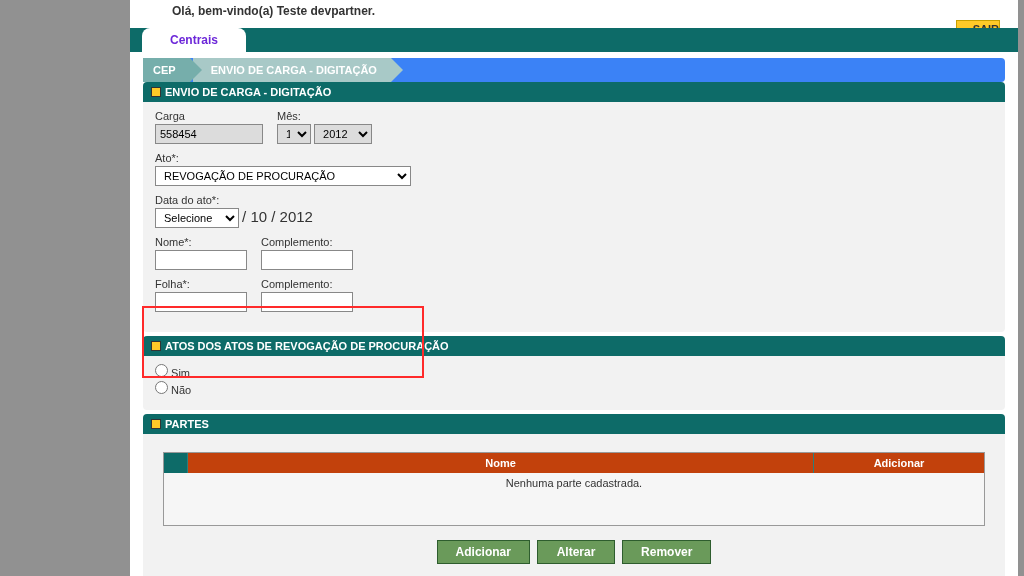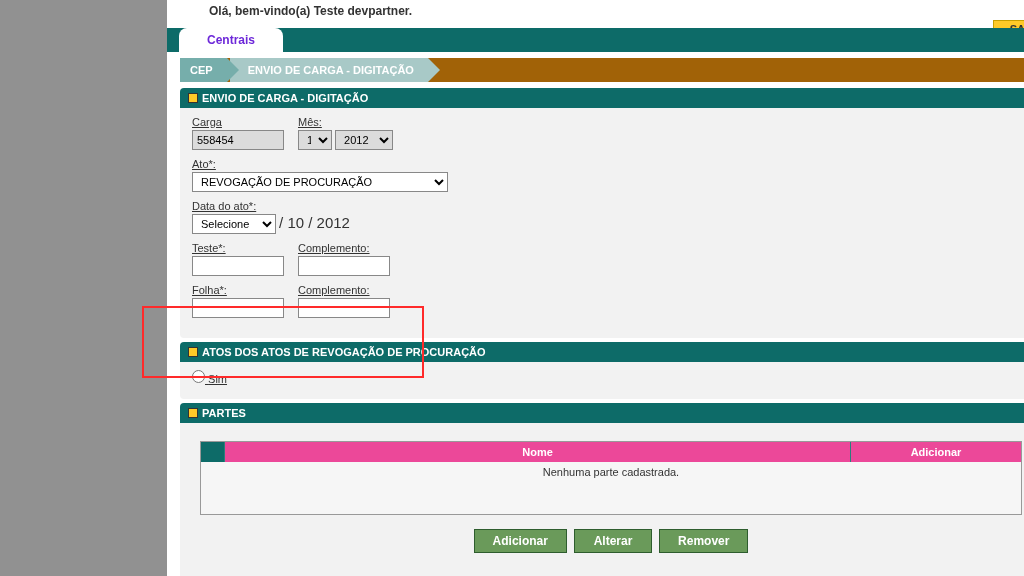--- a/index.html
+++ b/index.html
@@ -10,21 +10,20 @@
     color: #333;
     overflow-x: hidden;
   }
   .viewport {
     width: 1024px;
     height: 576px;
     position: relative;
     margin: 0 auto;
     background: #919191;
     overflow-y: scroll;
-    padding-left: 37px;
   }
   .page {
     width: 888px;
     margin-left: 130px;
     background: #fff;
     position: relative;
   }
   .header-bar {
     height: 28px;
     background: #fff;
@@ -70,24 +69,23 @@
     border-top-left-radius: 8px;
     border-top-right-radius: 8px;
     cursor: pointer;
   }
   .content {
     padding: 6px 13px 20px 13px;
     background: #fff;
   }
   .breadcrumb {
     height: 24px;
-    background: #a16207;
+    background: #3b82f6;
     border-radius: 4px;
     position: relative;
-    margin-bottom: 6px;
   }
   .bc-item {
     display: inline-block;
     height: 24px;
     line-height: 24px;
     font-weight: bold;
     font-size: 11px;
     color: #fff;
     position: relative;
     padding: 0 14px 0 18px;
@@ -130,31 +128,31 @@
     margin-right: 4px;
     border: 1px solid #333;
     position: relative; top: 1px;
   }
   .panel-body {
     background: #f2f2f2;
     padding: 8px 12px 12px 12px;
     border-radius: 0 0 4px 4px;
   }
   .form-row { margin-bottom: 8px; display: flex; gap: 14px; align-items: flex-end; }
-  .field label { display: block; font-size: 11px; margin-bottom: 2px; text-decoration: underline; }
+  .field label { display: block; font-size: 11px; margin-bottom: 2px; }
   .txt, .sel {
     border: 1px solid #888;
     background: #fff;
     font-size: 11px;
     padding: 2px 4px;
     height: 20px;
   }
   .sel { background: #dcdcdc; }
   .sel.white { background: #fff; }
-  .carga { width: 92px; background: #dcdcdc; }
+  .carga { width: 108px; background: #dcdcdc; }
   .mes { width: 34px; }
   .ano { width: 58px; }
   .ato { width: 256px; background: #fff; }
   .dataato { width: 84px; background: #fff; }
   .livro, .folha { width: 92px; }
   .compl { width: 92px; }
 
   .highlight {
     position: absolute;
     border: 2px solid #ff2a2a;
@@ -164,21 +162,21 @@
 
   .partes-inner {
     padding: 10px 8px 18px 8px;
   }
   .grid {
     border: 1px solid #999;
     background: #fff;
   }
   .grid-head {
     display: flex;
-    background: #ec4899;
+    background: #c2410c;
     color: #fff;
     font-weight: bold;
     font-size: 11px;
   }
   .grid-head .gh-sel { width: 24px; border-right: 1px solid #2b7f7c; height: 20px; background: #0d6b68; }
   .grid-head .gh-nome { flex: 1; text-align: center; line-height: 20px; border-right: 1px solid #2b7f7c; }
   .grid-head .gh-qual { width: 170px; text-align: center; line-height: 20px; }
   .grid-empty {
     text-align: center;
     font-size: 11px;
@@ -250,21 +248,21 @@
             <div class="field">
               <label>Data do ato*:</label>
               <div>
                 <select class="sel white dataato"><option>Selecione</option></select>
                 <span class="static">/  10 /  2012</span>
               </div>
             </div>
           </div>
           <div class="form-row">
             <div class="field">
-              <label>Teste*:</label>
+              <label>Nome*:</label>
               <input class="txt livro" value="" style="">
             </div>
             <div class="field">
               <label>Complemento:</label>
               <input class="txt compl" value="" style="">
             </div>
           </div>
           <div class="form-row">
             <div class="field">
               <label>Folha*:</label>
@@ -279,20 +277,21 @@
       </div>
 
       <div class="panel">
         <div class="panel-header">
           <span class="sq"></span><span>ATOS DOS ATOS DE REVOGAÇÃO DE PROCURAÇÃO</span>
         </div>
         <div class="panel-body">
           <div class="field">
             <div class="radio-row">
               <label><input type="radio" name="desc" style=""> <span>Sim</span></label>
+              <label><input type="radio" name="desc" style=""> <span>Não</span></label>
             </div>
           </div>
         </div>
       </div>
 
       <div class="panel">
         <div class="panel-header">
           <span class="sq"></span><span>PARTES</span>
         </div>
         <div class="panel-body">

